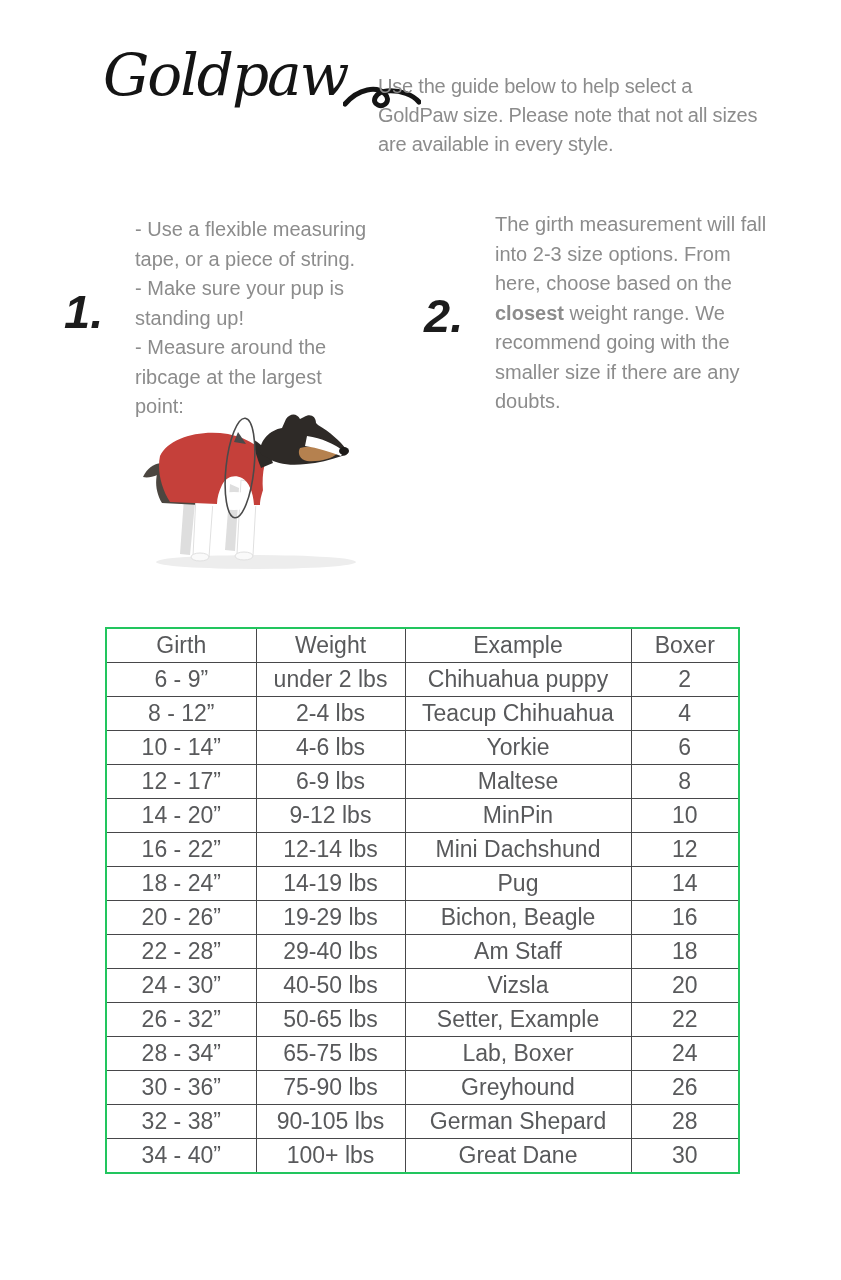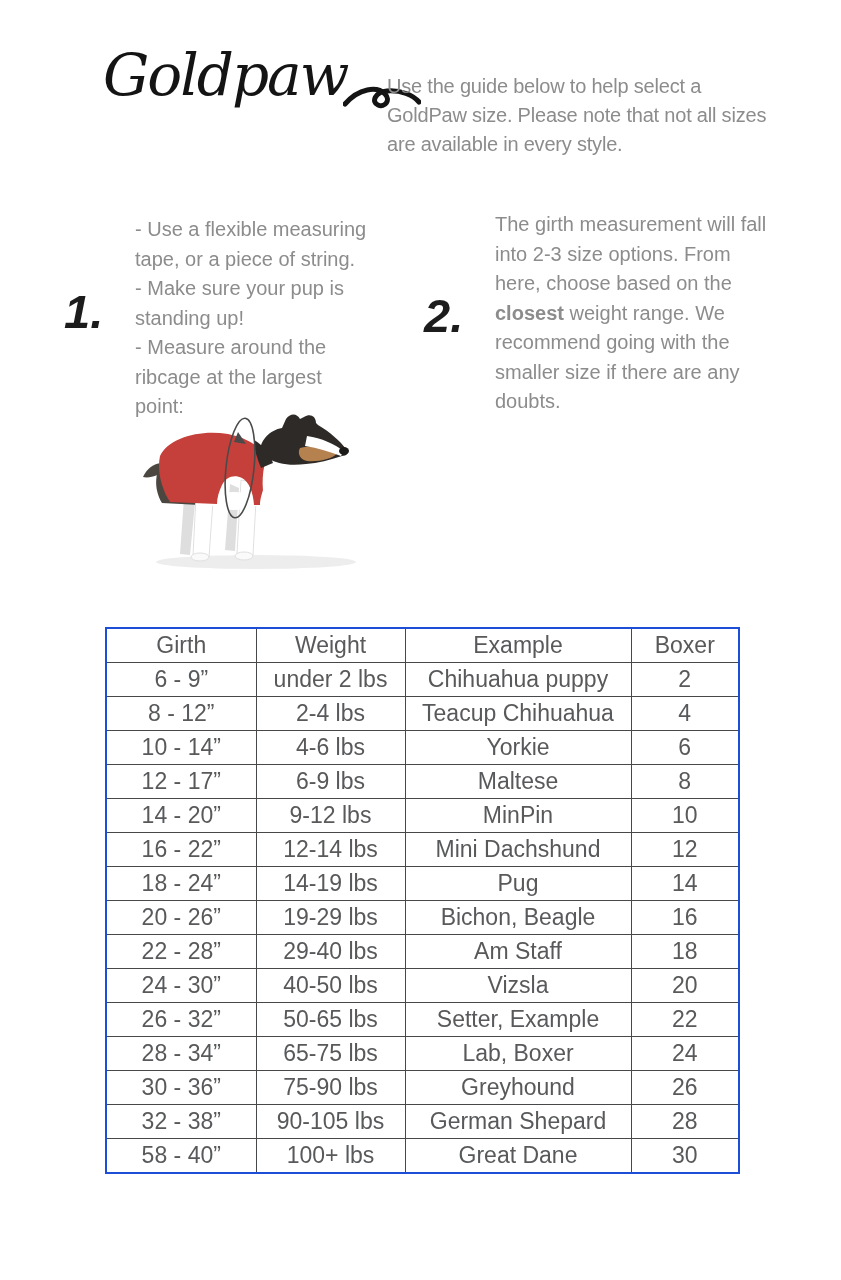--- a/index.html
+++ b/index.html
@@ -6,39 +6,39 @@
   .page{position:relative;width:841px;height:1280px;background:#fff;overflow:hidden;
         font-family:"Liberation Sans",sans-serif;}
 
   
   .logo{position:absolute;left:70px;top:38px;display:flex;align-items:flex-start;color:#141414;margin-left:33px;}
   .logo-text{font-family:"DejaVu Serif",serif;font-style:italic;font-weight:500;
              font-size:58px;line-height:1.3;letter-spacing:-2px;}
   .logo-flourish{margin-left:-4px;margin-top:46px;}
 
   
-  .intro{position:absolute;left:387px;top:52px;width:455px;font-size:20px;line-height:29px;
+  .intro{position:absolute;left:378px;top:52px;width:455px;font-size:20px;line-height:29px;
          color:#8c8c8c;letter-spacing:-0.2px;white-space:pre-line;}
 
   
   .step-number{position:absolute;font-size:47px;font-weight:700;font-style:italic;color:#1c1c1c;}
   .step1-num{left:64px;top:284px;}
   .step2-num{left:424px;top:288px;}
   .step-text{position:absolute;font-size:20px;line-height:29.5px;color:#8c8c8c;}
   .step1-text{left:135px;top:215px;width:268px;white-space:pre-line;}
   .step2-text{left:495px;top:210px;width:282px;}
   .emph{font-weight:700;}
 
   
   .dog-wrap{position:absolute;left:134px;top:408px;width:262px;height:172px;}
 
   
   .size-table{position:absolute;left:105px;top:627px;width:633px;border-collapse:collapse;
               table-layout:fixed;text-align:center;color:#58595b;
-              border:2px solid #1d4ed8;}
+              border:2px solid #22c55e;}
   .size-table th,.size-table td{border:1px solid #47484a;height:33px;padding:0 4px;
               font-size:23px;font-weight:400;overflow:hidden;white-space:nowrap;}
   .col-girth{width:150px;} .col-weight{width:149px;} .col-example{width:226px;} .col-size{width:108px;}
 </style>
 </head>
 <body>
 
 <div class="page">
 
   <div class="logo">
@@ -199,21 +199,21 @@
         <td>Greyhound</td>
         <td>26</td>
       </tr>
       <tr>
         <td>32 - 38”</td>
         <td>90-105 lbs</td>
         <td>German Shepard</td>
         <td>28</td>
       </tr>
       <tr>
-        <td>58 - 40”</td>
+        <td>34 - 40”</td>
         <td>100+ lbs</td>
         <td>Great Dane</td>
         <td>30</td>
       </tr>
     </tbody>
   </table>
 
 </div>
 
 </body></html>

